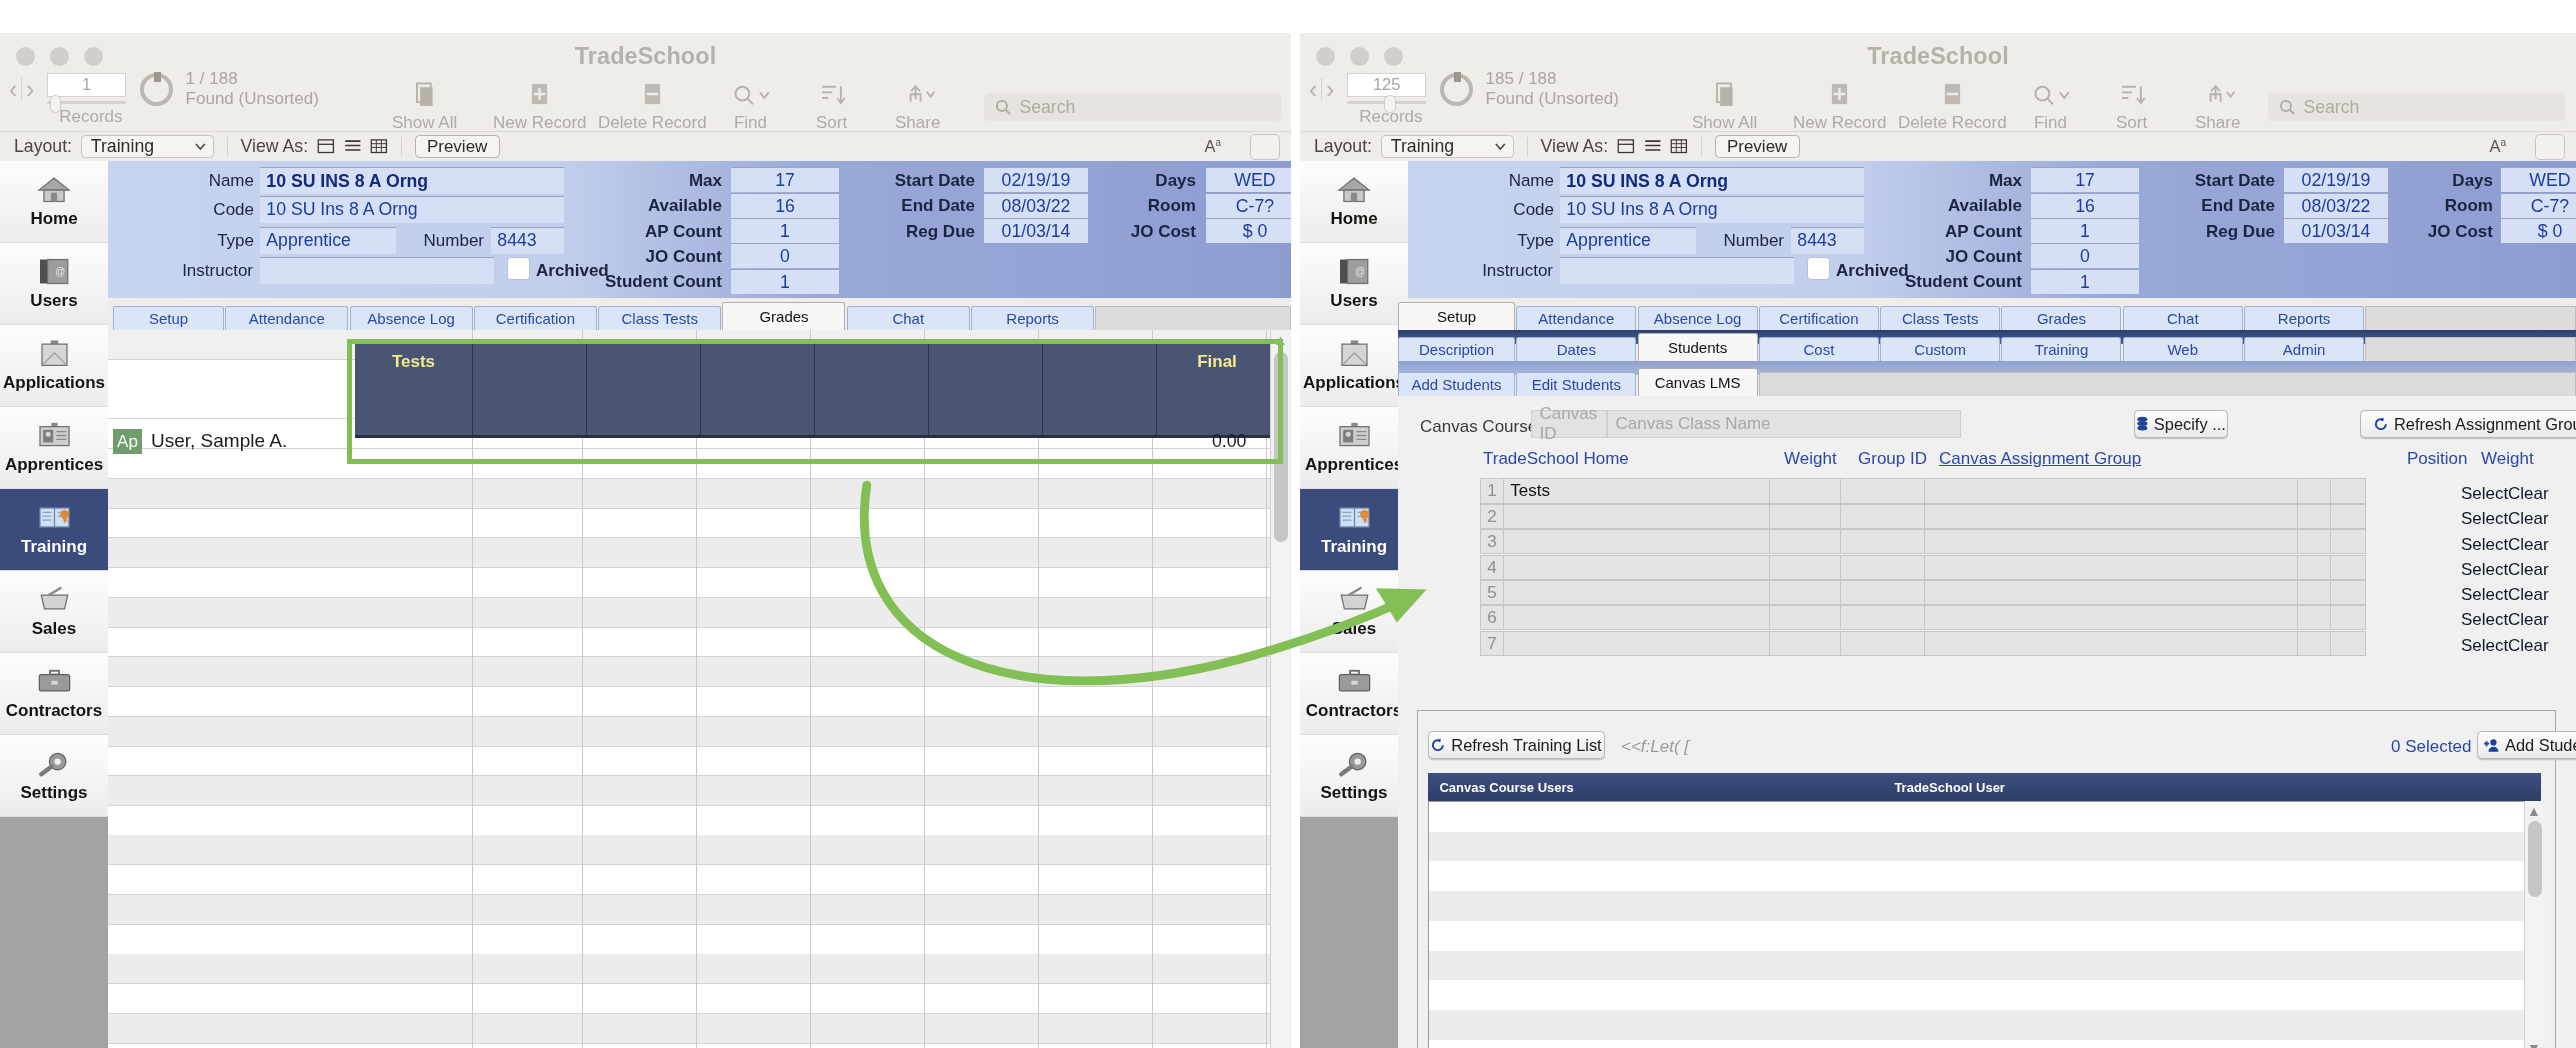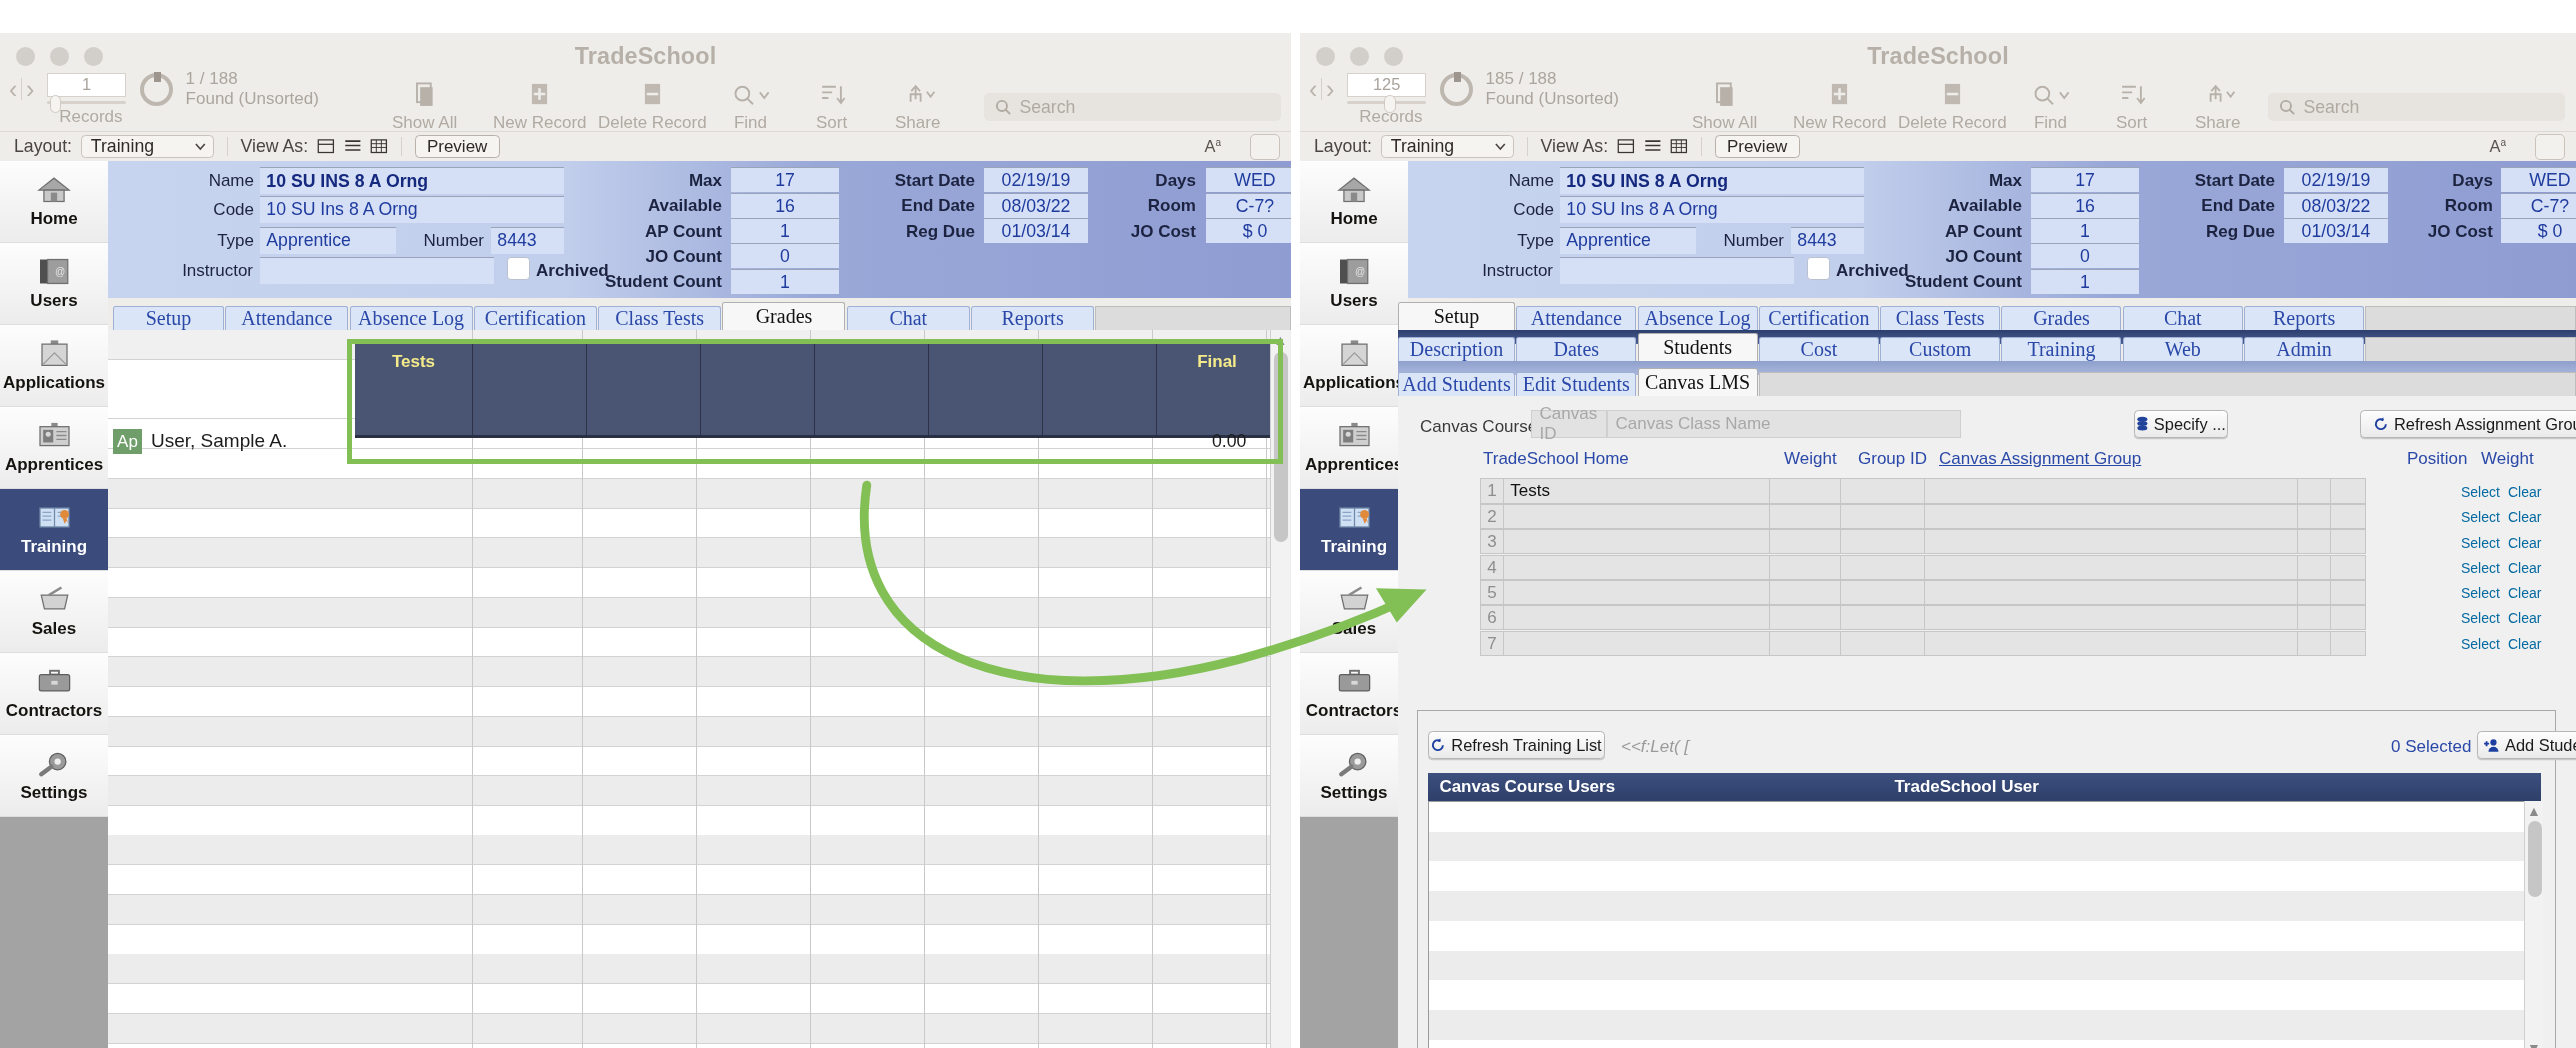--- a/index.html
+++ b/index.html
@@ -99,23 +99,22 @@
   }
   .fld.bold { font-weight:bold; color:#15297e; }
   .fld.center { justify-content:center; padding-left:0; }
   .chk { position:absolute; width:23px; height:23px; background:#fff; border:1.3px solid #b9c0cf; border-radius:3.8px; }
 
   
   .tabstrip { position:absolute; display:flex; align-items:flex-end; }
   .tab {
     height:24px; padding:0 0; display:flex; align-items:center; justify-content:center;
     background:#dbe5f8; border:0.6px solid #9fb0d4; border-bottom:none;
-    font-size:20px; color:#2a48a8; border-radius:2.5px 2.5px 0 0;
+    font-size:15px; color:#2a48a8; border-radius:2.5px 2.5px 0 0;
     margin-right:1.3px;
-    font-family:Liberation Serif, serif;
   }
   .tab.active { background:#f7f7f7; color:#111; border-color:#b0b0b0; height:28px; }
   .tab-filler { flex:1; height:24px; background:#dcdcdc; border:0.6px solid #bdbdbd; border-bottom:none; }
   .navy-band { position:absolute; background:linear-gradient(#2d3f6e,#4c5f92); }
   .blue-band { position:absolute; background:linear-gradient(#8fa0cd,#a9b7dc); }
 
   
   .grid-area { position:absolute; background:#ffffff; }
   .grid-row { position:absolute; left:0; right:0; height:30px; border-bottom:0.6px solid #d3d3d3; }
   .grid-row.alt { background:#ececec; }
@@ -153,25 +152,25 @@
     border:1.3px solid #b6b6b6; border-radius:4.4px;
     display:flex; align-items:center; justify-content:center; gap:5px;
     font-size:16.4px; color:#1a1a1a;
     box-shadow:0 1.3px 0 #c8c8c8;
   }
   .col-hdr { position:absolute; font-size:17px; color:#2a48a8; }
   .map-row { position:absolute; background:#e4e4e4; border:0.6px solid #c6c6c6; display:flex; }
   .map-num { width:23px; display:flex; align-items:center; justify-content:center; font-size:17px; color:#8e8e8e; border-right:0.6px solid #c6c6c6; }
   .map-cell { border-right:0.6px solid #c6c6c6; display:flex; align-items:center; padding-left:6.3px; font-size:17px; color:#111; }
   .map-cell:last-child { border-right:none; }
-  .lnk { position:absolute; font-size:14px; color:#0369a1; }
+  .lnk { position:absolute; font-size:17px; color:#0f172a; }
 
   .navy-hdr {
     position:absolute; background:linear-gradient(#3c4f7e,#2e3f69);
-    display:flex; align-items:center; color:#fff; font-size:17px; font-weight:bold;
+    display:flex; align-items:center; color:#fff; font-size:13px; font-weight:bold;
   }
   .white-list { position:absolute; background:#ffffff; border:1.3px solid #9a9a9a; }
   .wl-row { position:absolute; left:0; right:0; height:30px; }
   .wl-row.alt { background:#ececec; }
 
   .gap-strip { position:absolute; background:#ffffff; }
   .green-arrow { position:absolute; pointer-events:none; }
 </style>
 </head>
 <body>

